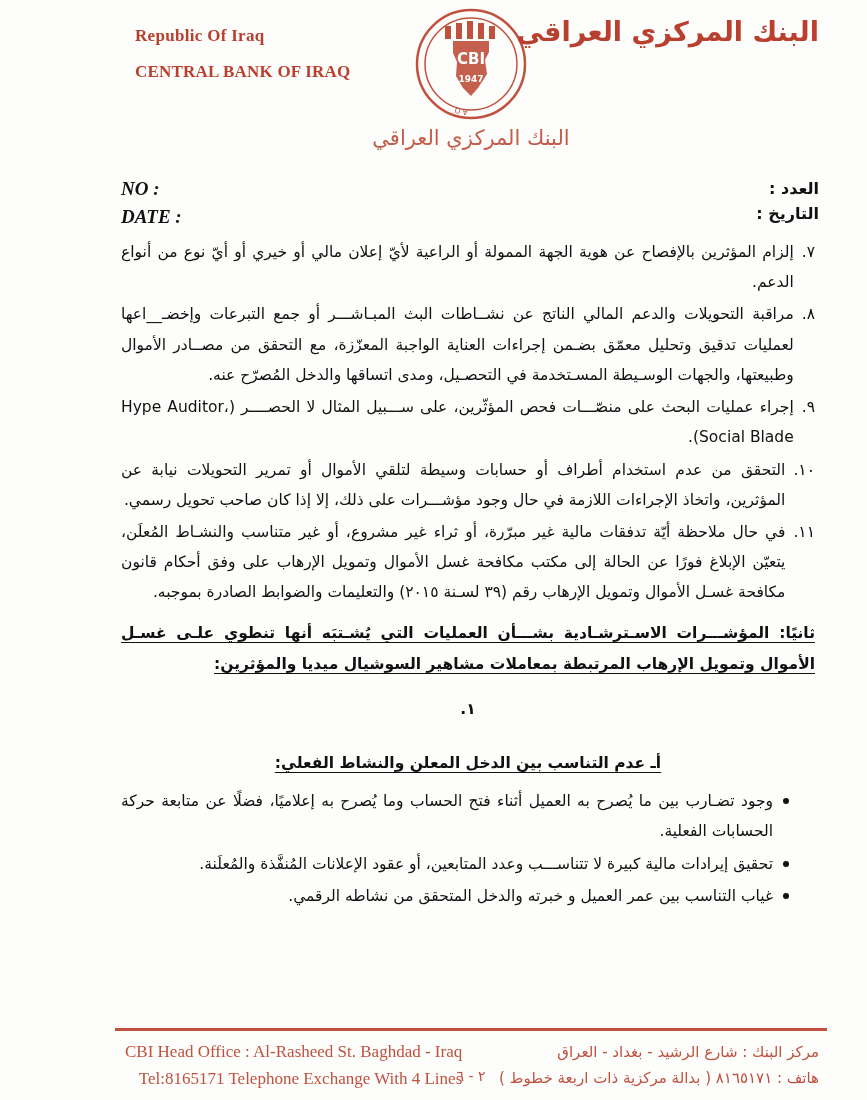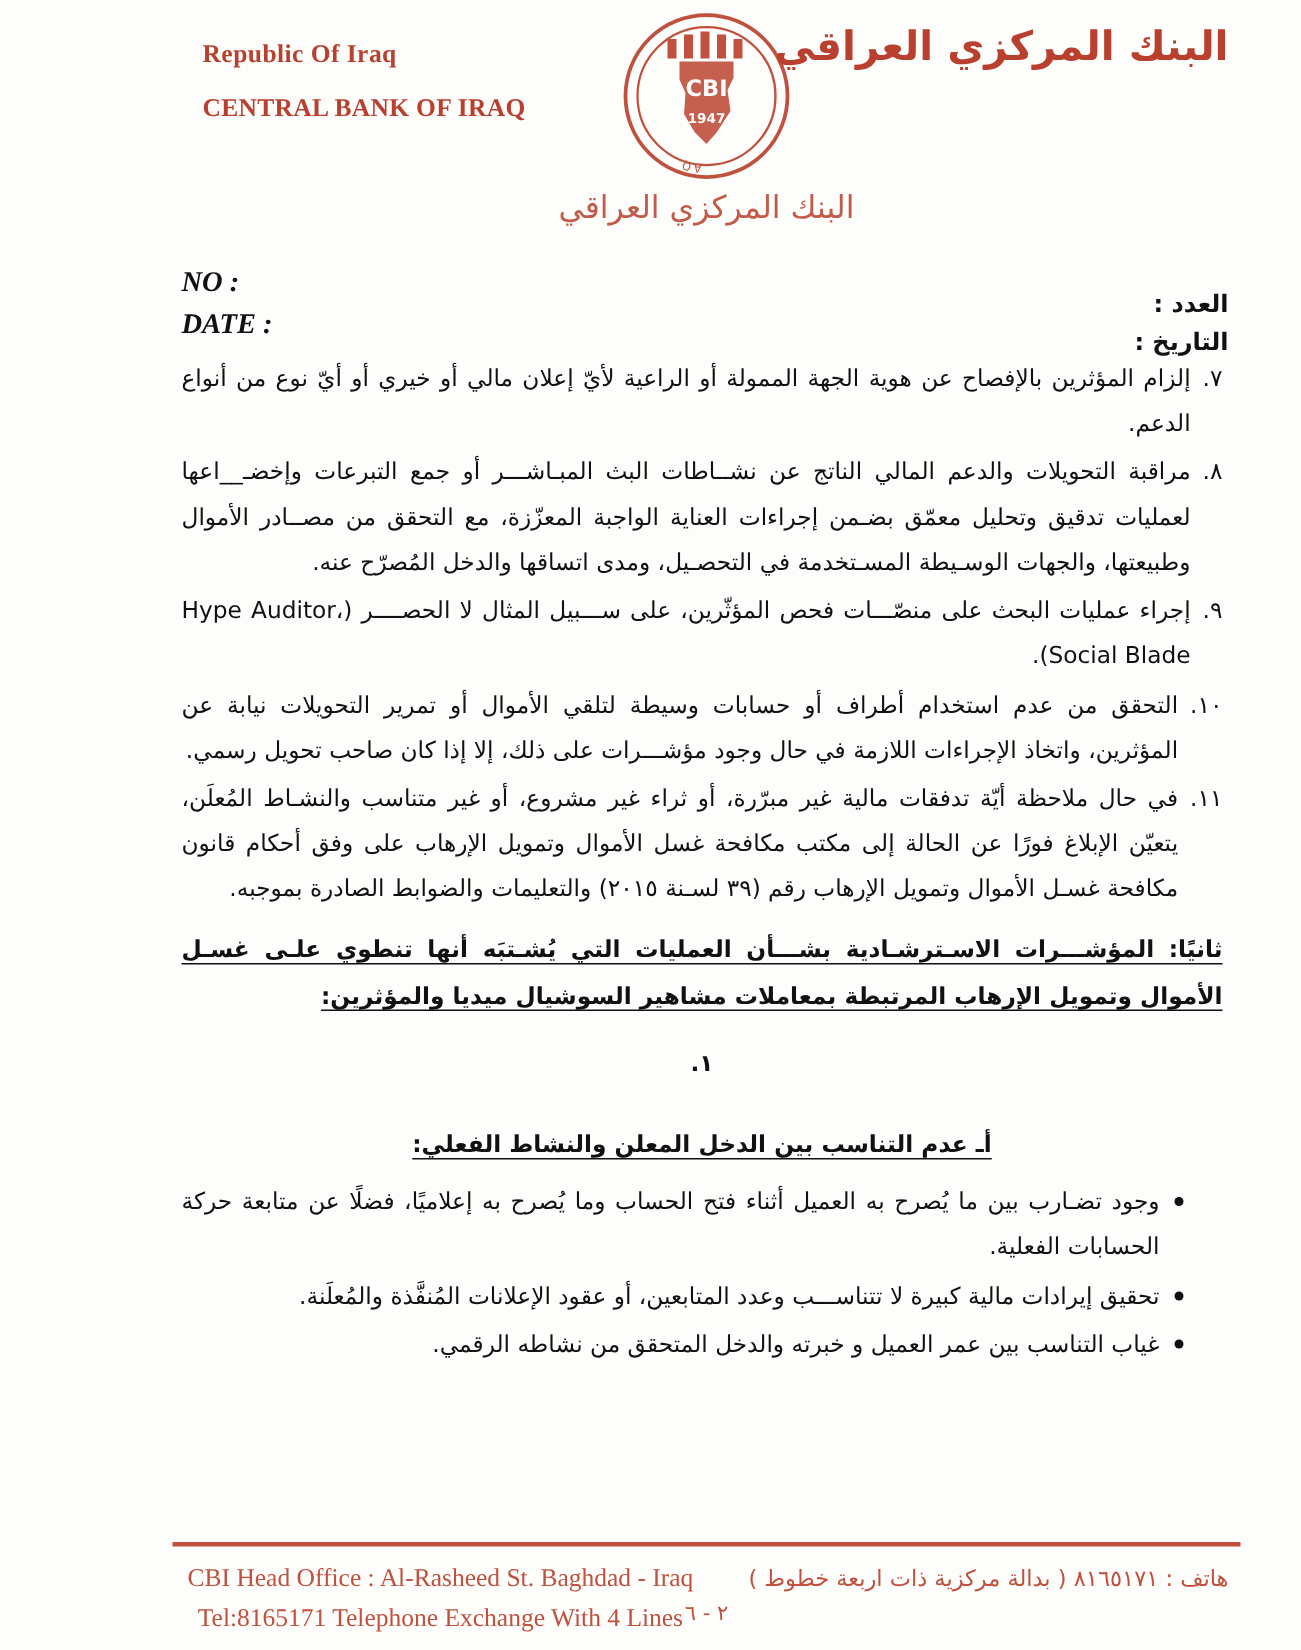--- a/index.html
+++ b/index.html
@@ -100,21 +100,21 @@
     font-family:"Liberation Serif", serif;
     font-size:19px;
     font-weight:bold;
     line-height:1.45;
     color:#111;
     font-style:italic;
   }
   .meta-right{
     position:absolute;
     right:48px;
-    top:16px;
+    top:2px;
     text-align:right;
     font-size:16px;
     font-weight:bold;
     line-height:1.55;
     color:#111;
   }
 
   
   .body{
     padding:0 52px 0 46px;
@@ -199,21 +199,21 @@
     right:40px;
     top:0;
     height:3px;
     background:#c0513f;
   }
   .footer-left{
     position:absolute;
     left:50px;
     top:10px;
     direction:ltr;
-    text-align:center;
+    text-align:right;
     color:#c0513f;
     font-family:"Liberation Serif", serif;
     font-size:17px;
     line-height:1.6;
     white-space:nowrap;
   }
   .footer-right{
     position:absolute;
     right:48px;
     top:12px;
@@ -324,18 +324,19 @@
     </ul>
   </div>
 
   <div class="footer">
     <div class="footer-rule"></div>
     <div class="footer-left">
       <div>CBI Head Office : Al-Rasheed St. Baghdad - Iraq</div>
       <div>Tel:8165171 Telephone Exchange With 4 Lines</div>
     </div>
     <div class="footer-right">
+      <div>مركز البنك : شارع الرشيد - بغداد - العراق</div>
       <div>هاتف : ٨١٦٥١٧١ ( بدالة مركزية ذات اربعة خطوط )</div>
     </div>
     <div class="footer-pg">٢ - ٦</div>
   </div>
 
 </div>
 
 </body></html>

